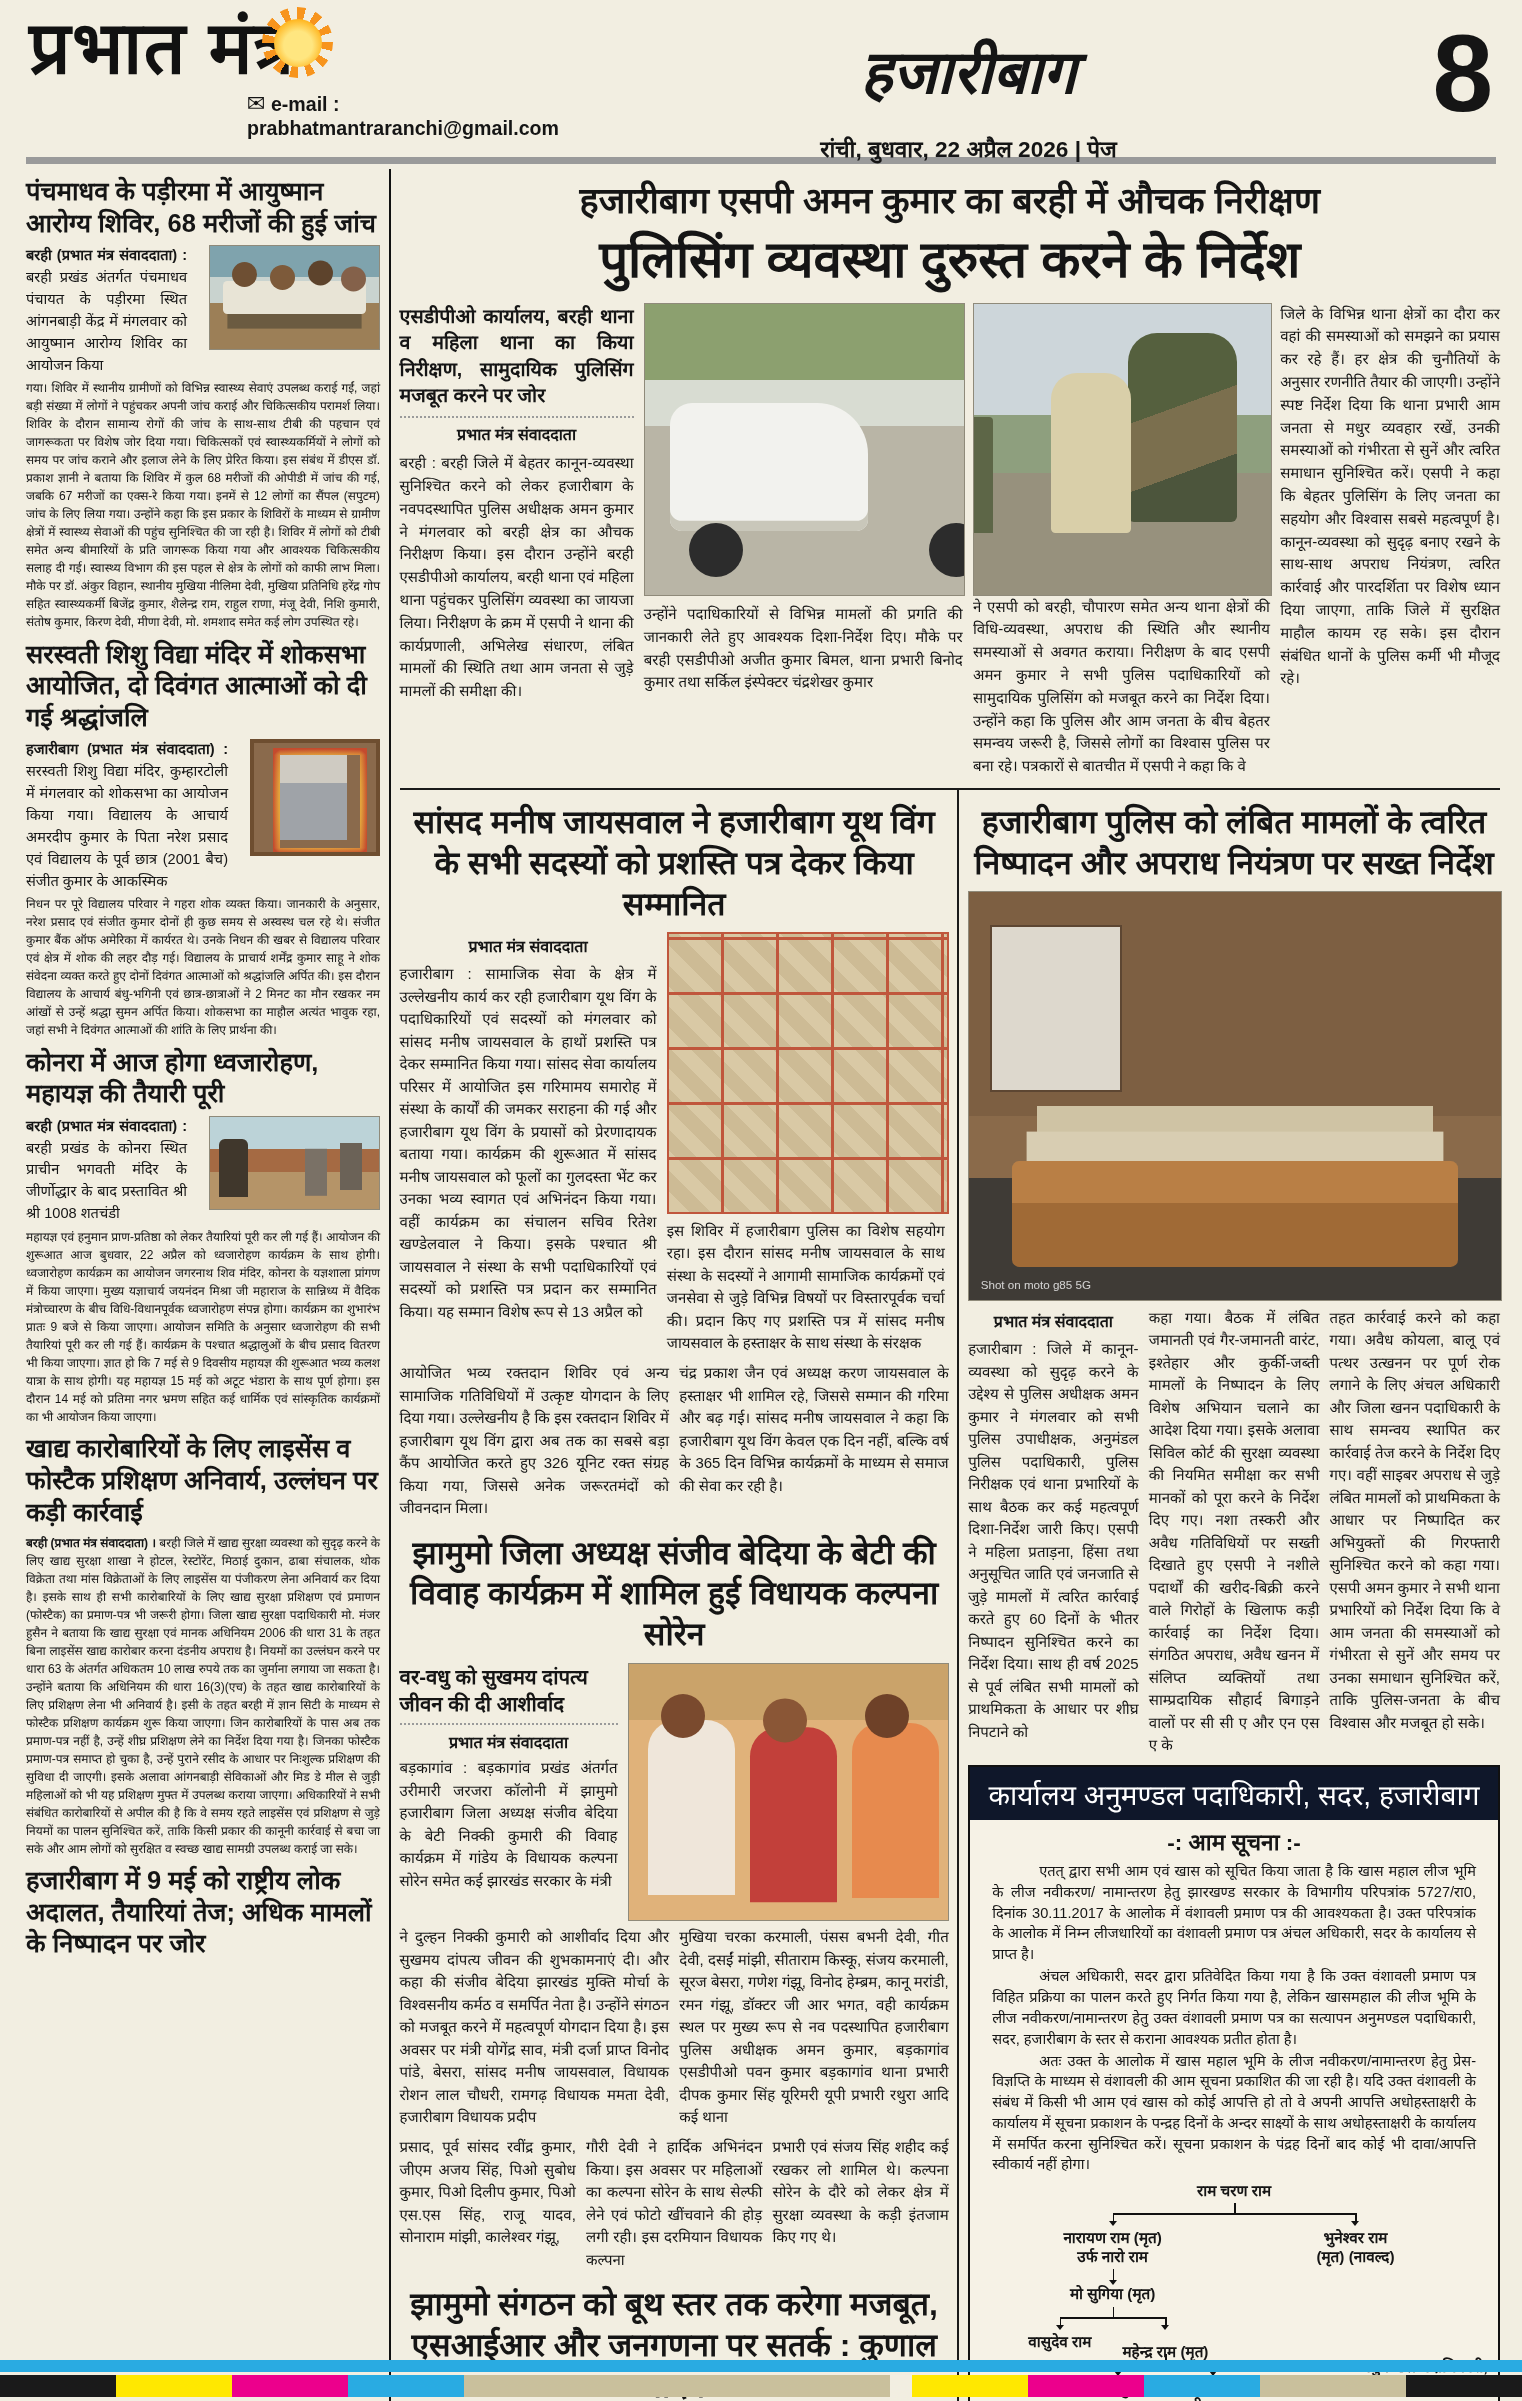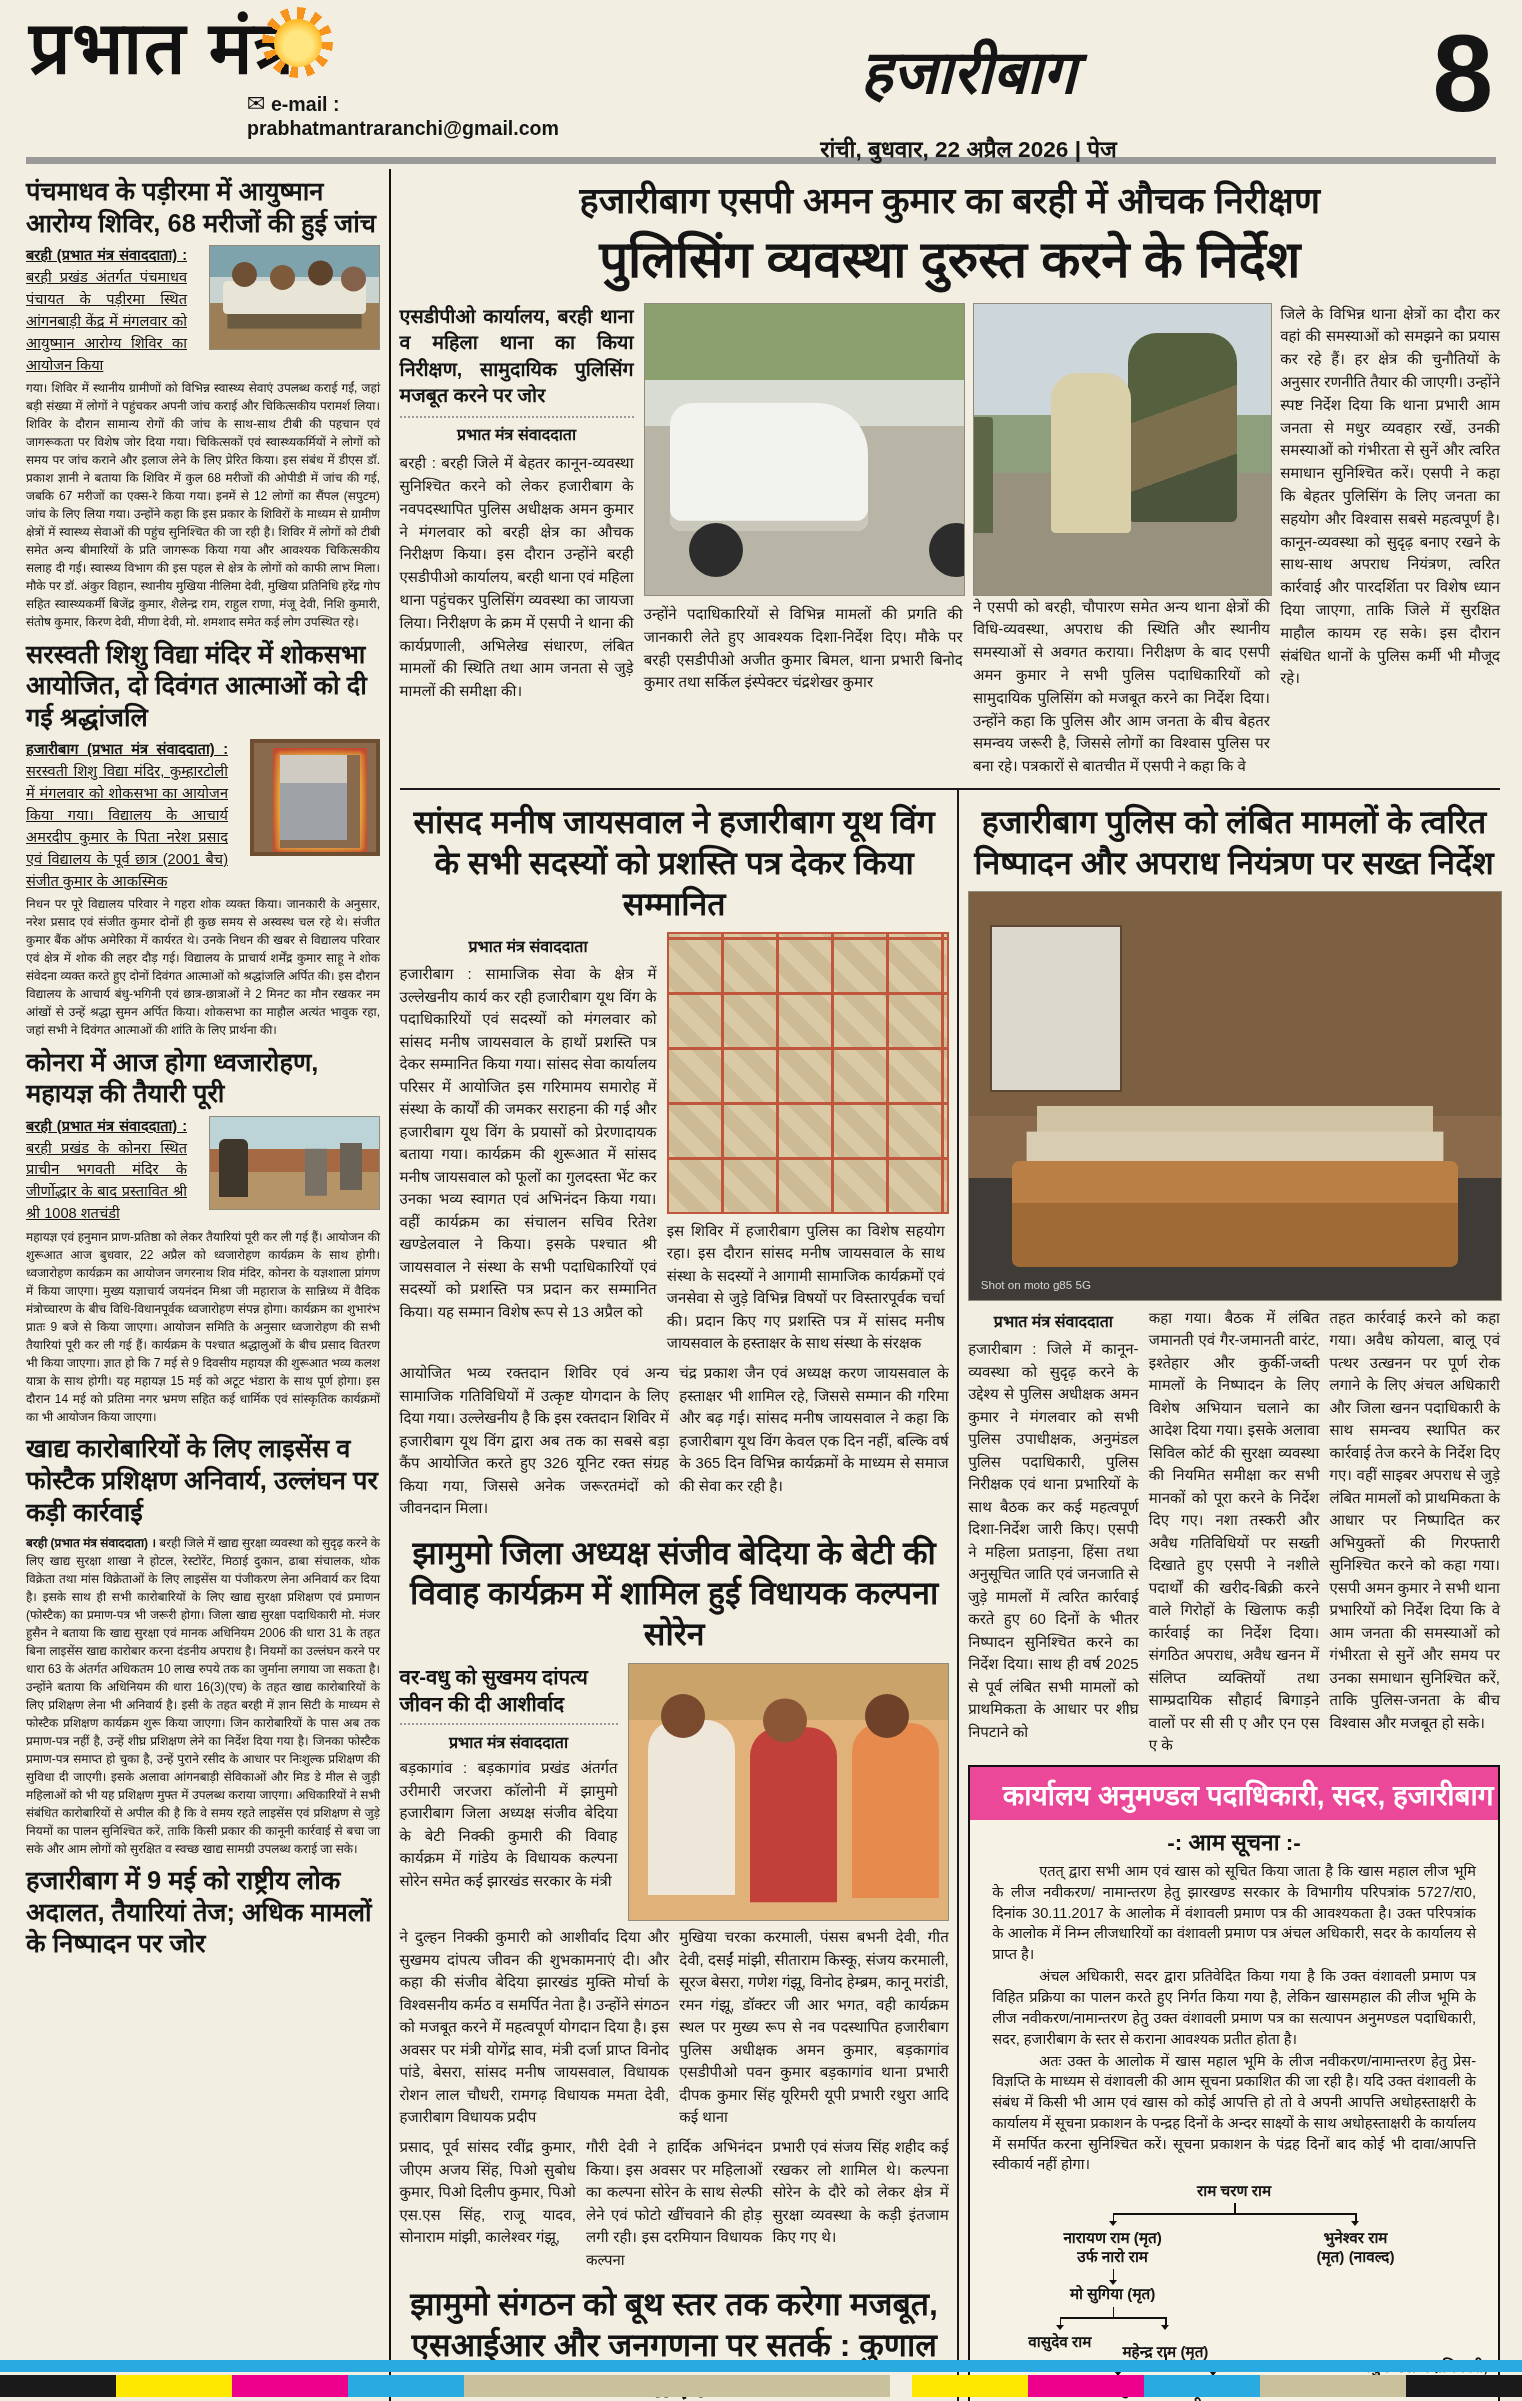--- a/index.html
+++ b/index.html
@@ -23,21 +23,21 @@
   .rule{height:7.3px;background:#9a9a9a;margin:2.9px 26px 0 26px;}
   
   .content{display:flex;padding:4.4px 22px 0 26px;gap:8.7px;}
   .leftcol{width:354px;flex:none;}
   .vdiv{width:2.2px;background:#111;flex:none;}
   .maincol{flex:1;display:flex;flex-direction:column;min-width:0;}
   p{margin:0;}
   .jt{ text-align:justify;}
   
   .lstory h2{font-size:25.5px;line-height:1.24;font-weight:800;margin:7.3px 0 5.8px 0;}
-  .lsrow{display:flex;gap:22px;align-items:flex-start;text-decoration:underline;}
+  .lsrow{display:flex;gap:22px;align-items:flex-start;}
   .lsintro{flex:1;font-size:14.6px;line-height:1.5;}
   .lsbody{font-size:12px;line-height:1.5;margin-top:2.9px;}
   .byl{font-weight:800;}
   .photo{background:#b8b2a0;flex:none;position:relative;overflow:hidden;border:0.7px solid #8f8a7a;}
   .ph-camp{width:169px;height:103px;background:linear-gradient(180deg,#7fa3ad 0 30%,#c9d3cf 30% 55%,#9c7f57 55% 100%);}
   .ph-camp:before{content:"";position:absolute;left:13px;top:35px;width:143px;height:33px;background:#e8e4d6;border-radius:4.4px;box-shadow:0 19px 0 -4.4px #6b5b41;}
   .ph-camp:after{content:"";position:absolute;left:22px;top:16px;width:25px;height:25px;border-radius:50%;background:#6e4f33;box-shadow:38px 2.9px 0 #7d5a3a,76px -1.5px 0 #5d432c,109px 4.4px 0 #84614a;}
   .ph-portrait{width:122px;height:109px;background:#8a6a4c;border:4.4px solid #6e4e30;}
   .ph-portrait:before{content:"";position:absolute;left:25px;top:10.2px;width:68px;height:87px;background:linear-gradient(180deg,#cfcbc2 0 35%,#9fa3a8 35% 100%);}
   .ph-portrait:after{content:"";position:absolute;left:19px;top:4.4px;width:80px;height:93px;border:7.3px solid rgba(0,0,0,0);border-image:radial-gradient(circle,#e2a33c 30%,#c44b2e 70%) 30;border-radius:50% 50% 40% 40%;}
@@ -82,21 +82,21 @@
   .wsrow{display:flex;gap:10.2px;}
   .wsleft{flex:0 0 218px;}
   .subhead2{font-size:20.4px;font-weight:800;line-height:1.3;border-bottom:2.2px dotted #9a9a9a;padding-bottom:5.8px;margin:1.5px 0 5.8px 0;}
   .ph-wed{flex:1;height:256px;background:linear-gradient(180deg,#caa36a 0 22%,#e0b27a 22% 100%);}
   .ph-wed:before{content:"";position:absolute;left:6%;top:22%;width:87px;height:175px;background:#efe6da;border-radius:29px 29px 0 0;box-shadow:102px 7.3px 0 #c2403a,204px 2.9px 0 #e78a4e,306px 8.7px 0 #d0444f,408px 5.8px 0 #3a3026;}
   .ph-wed:after{content:"";position:absolute;left:10%;top:12%;width:44px;height:44px;border-radius:50%;background:#7a4a2e;box-shadow:102px 4.4px 0 #8a5636,204px 0 0 #6e4128,306px 5.8px 0 #8a5636,408px 2.9px 0 #2c241c;}
   .u2{display:flex;gap:10.2px;margin-top:5.8px;}
   .cont3{display:flex;gap:10.2px;margin-top:7.3px;}
   
   .notice{border:2.9px solid #111;margin-top:8.7px;background:#f6f2e6;}
-  .nbar{background:#ec4899;color:#fff;text-align:right;font-size:28px;font-weight:700;padding:7.3px 4.4px;}
+  .nbar{background:#0f172a;color:#fff;text-align:center;font-size:28px;font-weight:400;padding:7.3px 4.4px;}
   .ntitle{text-align:center;font-size:22.6px;font-weight:800;margin:5.8px 0 4.4px 0;}
   .notice p.np{font-size:14.6px;line-height:1.42;text-align:justify;padding:0 22px;text-indent:47px;margin-bottom:1.5px;}
   .tree{position:relative;height:240px;margin-top:7.3px;font-weight:700;}
   .tn{position:absolute;transform:translateX(-50%);text-align:center;font-size:15.3px;line-height:1.2;white-space:nowrap;}
   .tl{position:absolute;background:#111;}
   .vl{width:1.5px;}
   .hl{height:1.5px;}
   .ar{position:absolute;width:0;height:0;border-left:4.4px solid rgba(0,0,0,0);border-right:4.4px solid rgba(0,0,0,0);border-top:5.8px solid #111;transform:translateX(-50%);}
   .nsign{position:absolute;right:10.2px;top:175px;text-align:center;font-size:16px;font-weight:700;line-height:1.3;}
   .npr{position:absolute;left:8.7px;bottom:1.5px;font-size:16px;font-weight:500;font-family:"Liberation Sans",sans-serif;}

